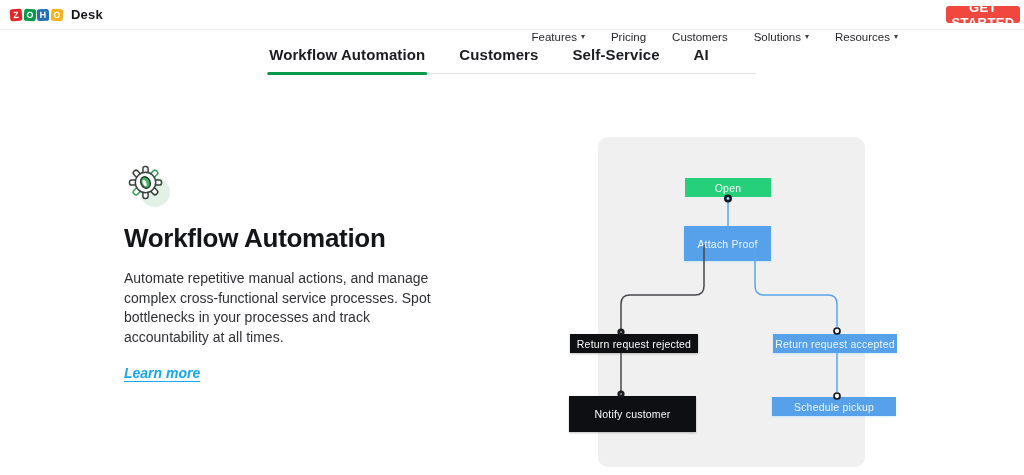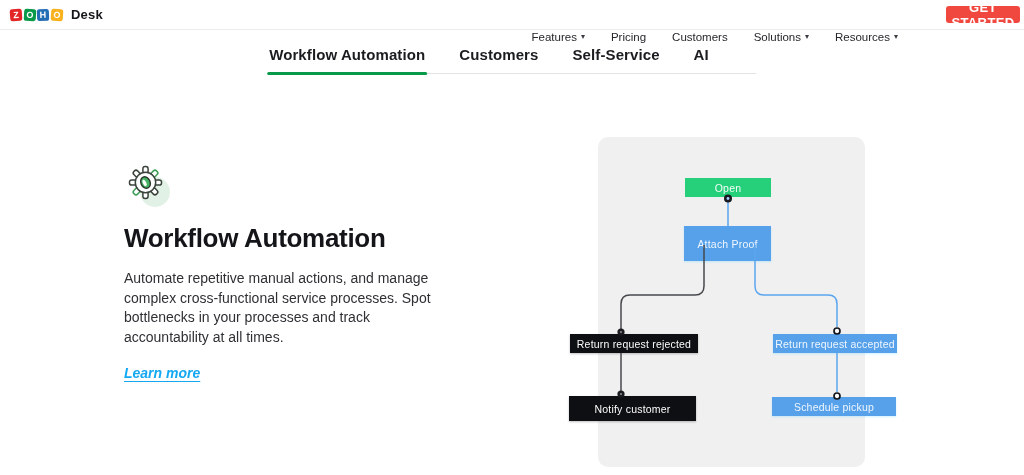--- a/index.html
+++ b/index.html
@@ -48,21 +48,21 @@
   .node { position:absolute; border-radius:0; color:#fff; font-size:10.5px;
     display:flex; align-items:center; justify-content:center; white-space:nowrap;
     letter-spacing:.2px; cursor:pointer; z-index:2; }
   .node.green { background:#26cf7a; color:#f2fff8; }
   .node.blue  { background:#57a1ea; color:#eef6ff; box-shadow:0 1px 2px rgba(60,199,255,.25); }
   .node.black { background:#0e0f12; color:#fdfdfd; box-shadow:0 1px 2px rgba(0,0,0,.25); }
   .n-open     { left:130px; top:58px;  width:86px;  height:19px; }
   .n-attach   { left:129px; top:106px; width:87px;  height:35px; }
   .n-rejected { left:15px;  top:214px; width:128px; height:19px; }
   .n-accepted { left:218px; top:214px; width:124px; height:19px; }
-  .n-notify   { left:14px;  top:276px; width:127px; height:25px; }
+  .n-notify   { left:14px;  top:276px; width:127px; height:36px; }
   .n-schedule { left:217px; top:277px; width:124px; height:19px; }
   .connectors { position:absolute; left:0; top:0; z-index:3; pointer-events:none; }
 </style>
 </head>
 <body>
 
 <div class="page">
 
   <div class="header">
     <div class="logo">

